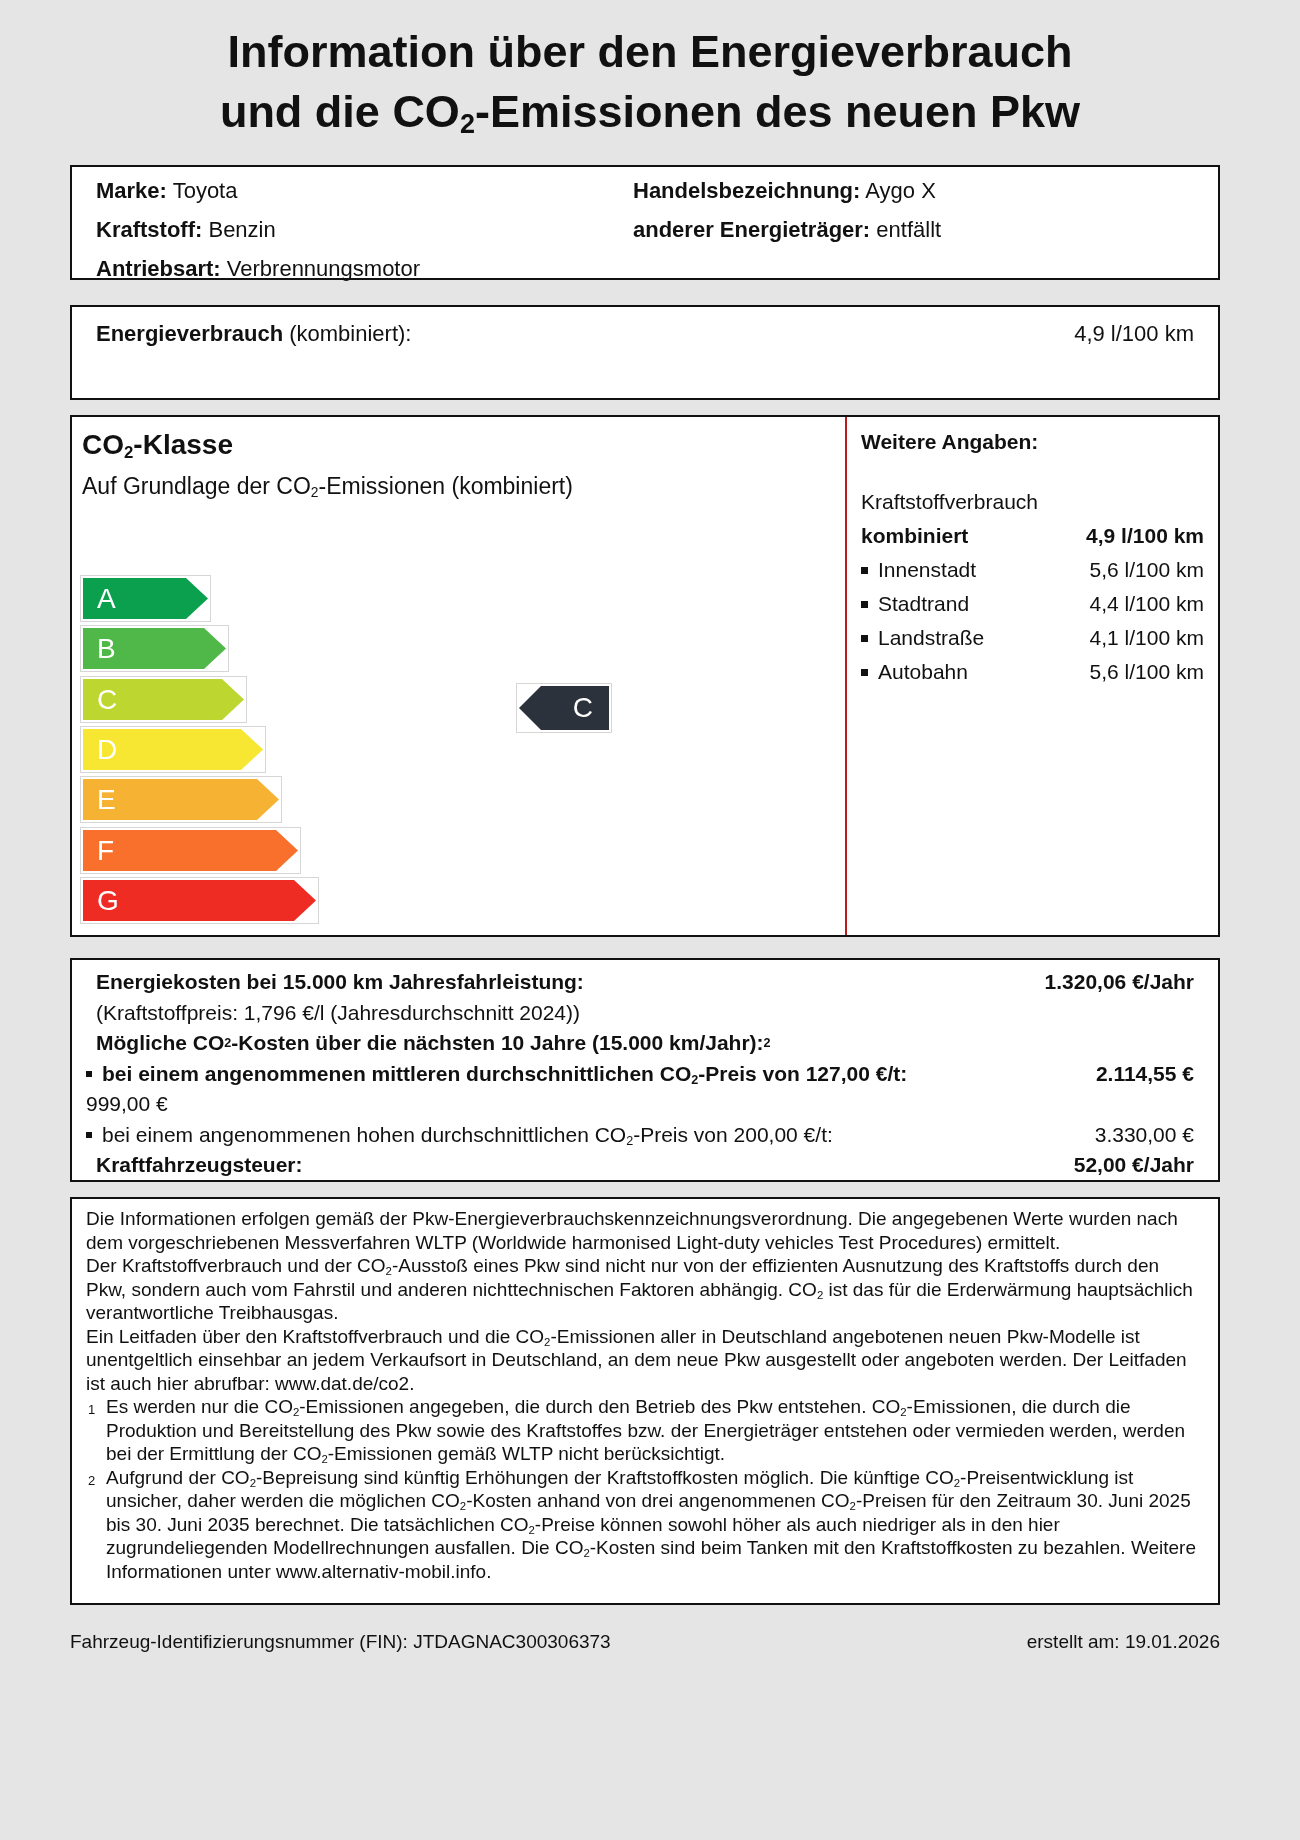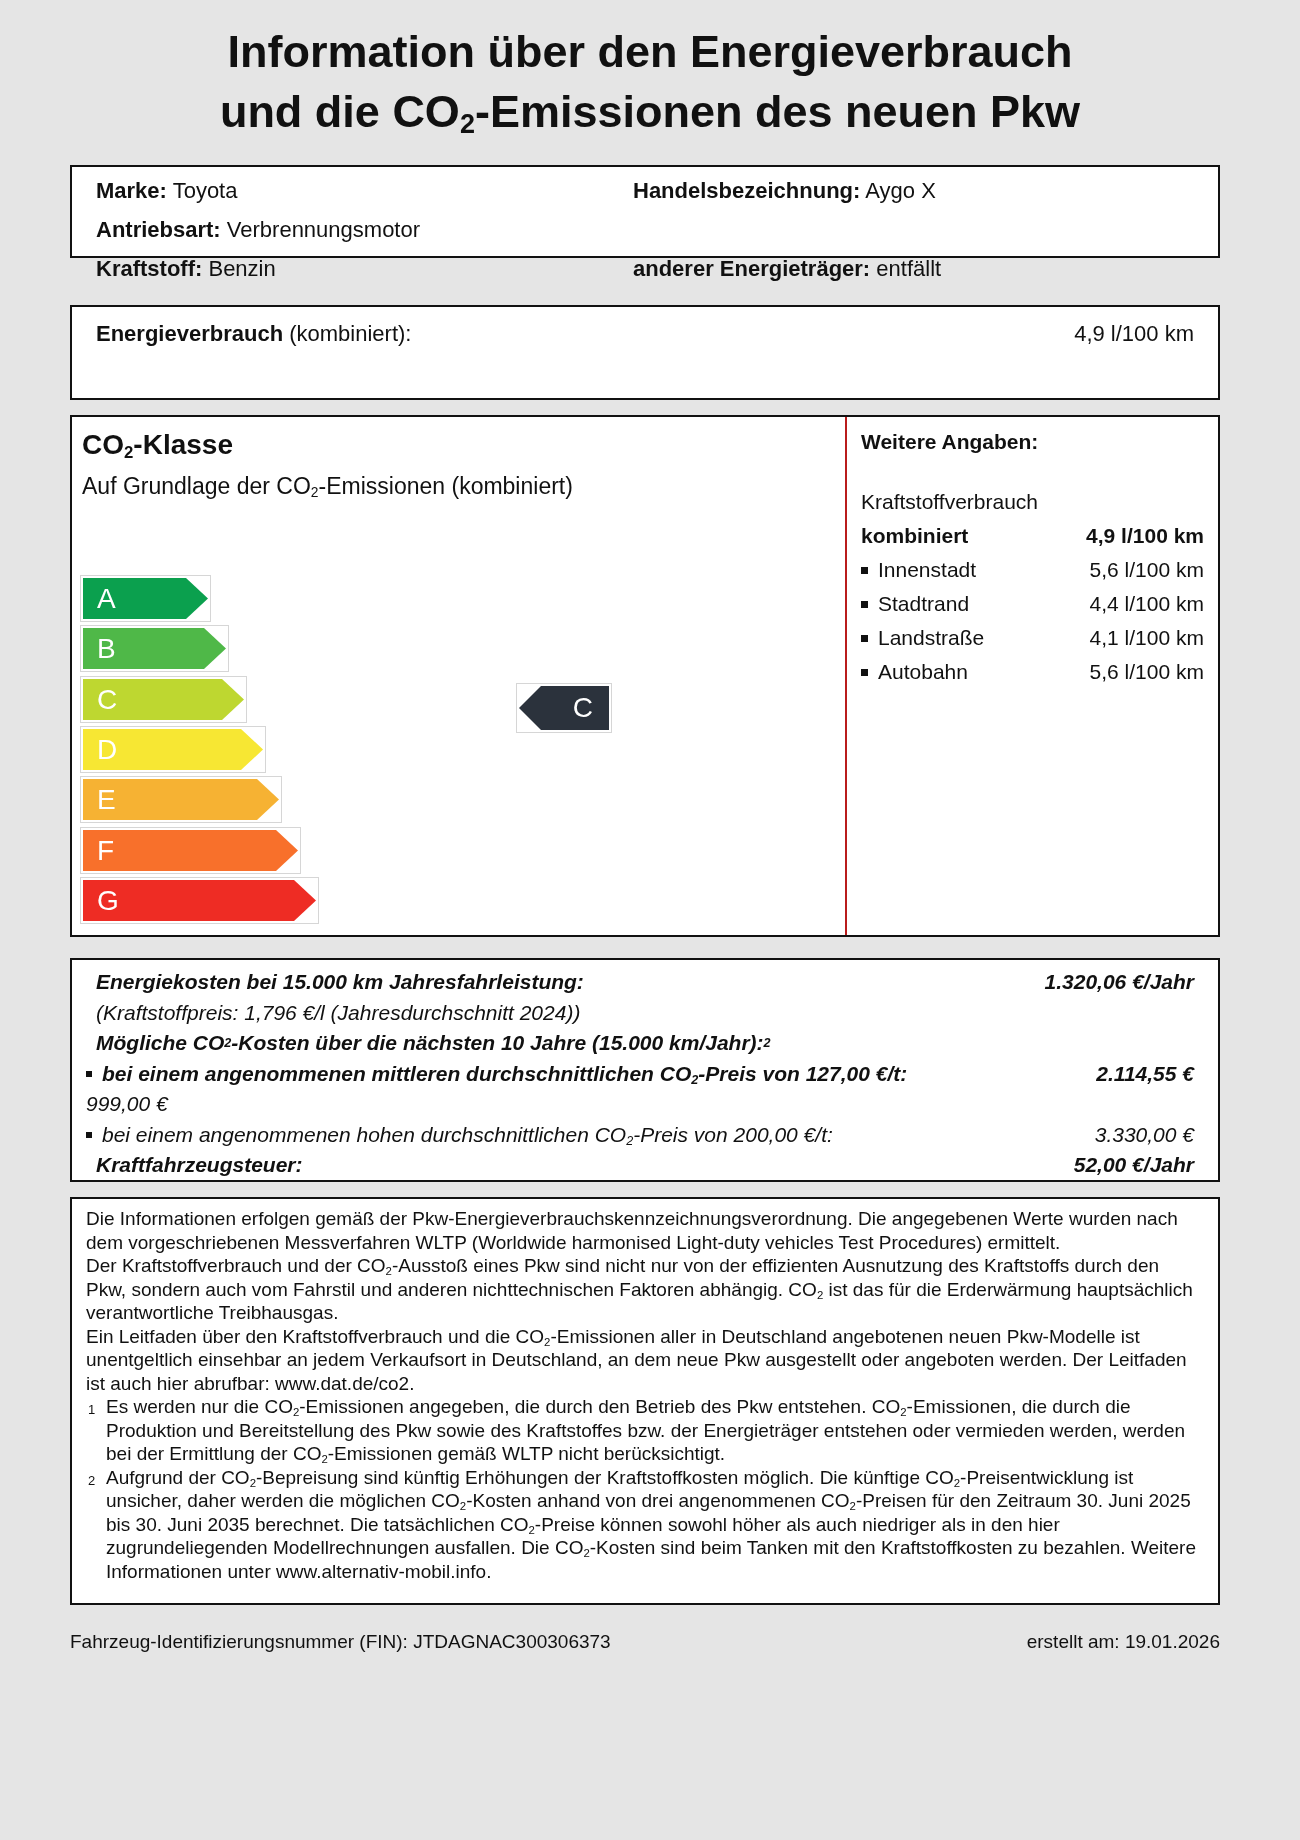--- a/index.html
+++ b/index.html
@@ -13,21 +13,21 @@
   .b{font-weight:bold;}
 
   
   #title{position:absolute;top:22px;left:0;width:1300px;text-align:center;
     font-size:45px;font-weight:bold;line-height:60px;letter-spacing:0;}
 
   
   .box{position:absolute;left:70px;width:1150px;border:2px solid #111;box-sizing:border-box;background:#fff;}
 
   
-  #box-vehicle{top:165px;height:93px;padding:4px 24px 4px 24px;font-size:22px;}
+  #box-vehicle{top:165px;height:115px;padding:4px 24px 4px 24px;font-size:22px;}
   .vrow{position:relative;height:39px;line-height:39px;white-space:nowrap;}
   .vrow .rcol{position:absolute;left:537px;top:0;}
 
   
   #box-combined{top:305px;height:95px;padding:7px 24px;font-size:22px;}
   .crow{display:flex;justify-content:space-between;height:39px;line-height:39px;}
 
   
   #box-co2{top:415px;height:522px;}
   #co2-left{position:absolute;left:0;top:0;width:775px;height:518px;padding:10px 0 0 10px;box-sizing:border-box;}
@@ -44,21 +44,21 @@
   #co2-right{position:absolute;right:0;top:0;width:373px;height:518px;border-left:2px solid #b91c1c;
     box-sizing:border-box;padding:12px 14px 0 14px;font-size:21px;}
   #wa-heading{font-weight:bold;line-height:26px;}
   #wa-kv{font-weight:normal;line-height:34px;margin-top:30px;}
   .wa-row{display:flex;justify-content:space-between;line-height:34px;height:34px;}
   .wa-row .lbl{display:flex;align-items:center;}
   .sq{display:inline-block;width:7px;height:7px;background:#111;margin-right:10px;flex:0 0 auto;}
 
   
   #box-costs{top:958px;height:224px;padding:7px 24px 0 14px;font-size:21px;}
-  .cost-row{display:flex;justify-content:space-between;line-height:30.5px;height:30.5px;white-space:nowrap;font-style:italic;}
+  .cost-row{display:flex;justify-content:space-between;line-height:30.5px;height:30.5px;white-space:nowrap;}
   .cost-row .lbl{display:flex;align-items:center;}
   .cost-row .sq{width:6px;height:6px;}
 
   
   #box-legal{top:1197px;height:408px;padding:8px 14px 0 14px;font-size:19px;line-height:23.5px;}
   #box-legal p{margin:0;}
   .footnote{position:relative;padding-left:20px;}
   .fn-marker{position:absolute;left:2px;top:3px;font-size:13px;}
 
   
@@ -81,32 +81,32 @@
         <span class="b">Marke:</span>
         <span>Toyota</span>
       </span>
       <span class="rcol">
         <span class="b">Handelsbezeichnung:</span>
         <span>Aygo X</span>
       </span>
     </div>
     <div class="vrow">
       <span>
-        <span class="b">Antriebsart:</span>
-        <span>Verbrennungsmotor</span>
-      </span>
-    </div>
-    <div class="vrow">
-      <span>
         <span class="b">Kraftstoff:</span>
         <span>Benzin</span>
       </span>
       <span class="rcol">
         <span class="b">anderer Energieträger:</span>
         <span>entfällt</span>
+      </span>
+    </div>
+    <div class="vrow">
+      <span>
+        <span class="b">Antriebsart:</span>
+        <span>Verbrennungsmotor</span>
       </span>
     </div>
   </div>
 
   <div class="box" id="box-combined">
     <div class="crow">
       <span>
         <span class="b">Energieverbrauch</span><span> (kombiniert):</span>
       </span>
       <span>4,9 l/100 km</span>

